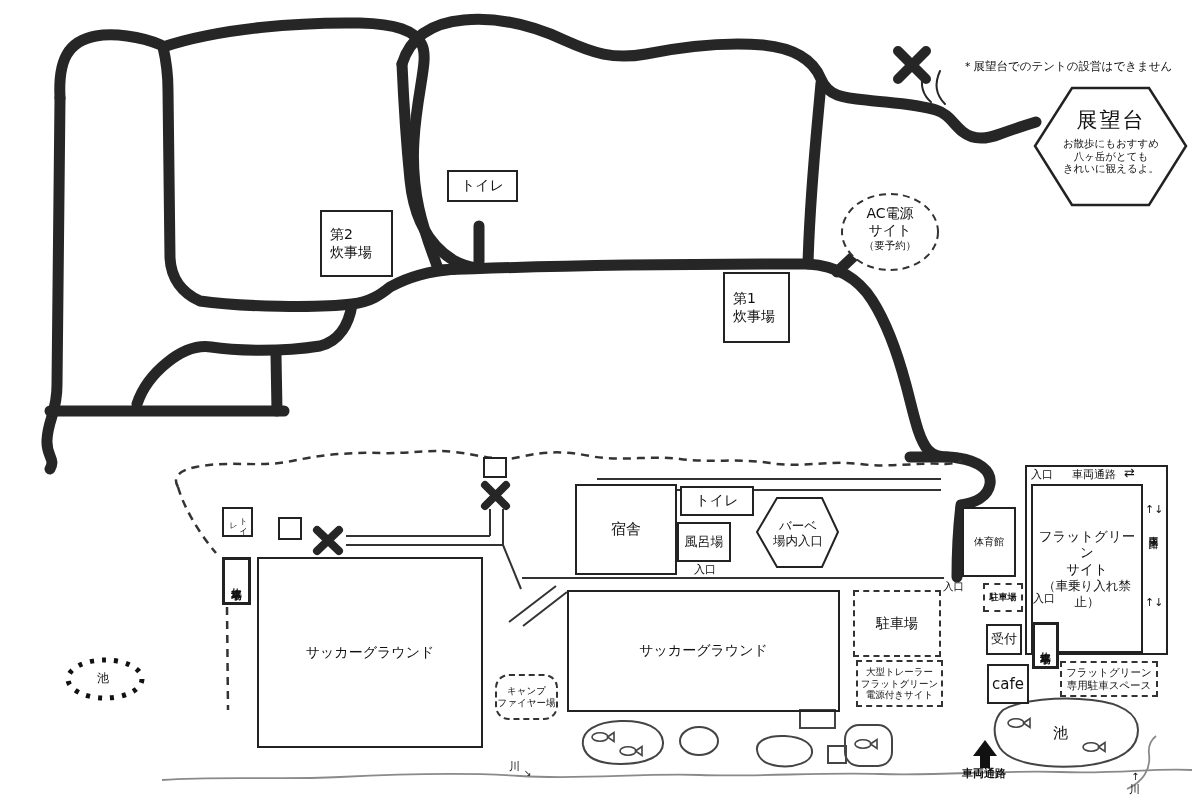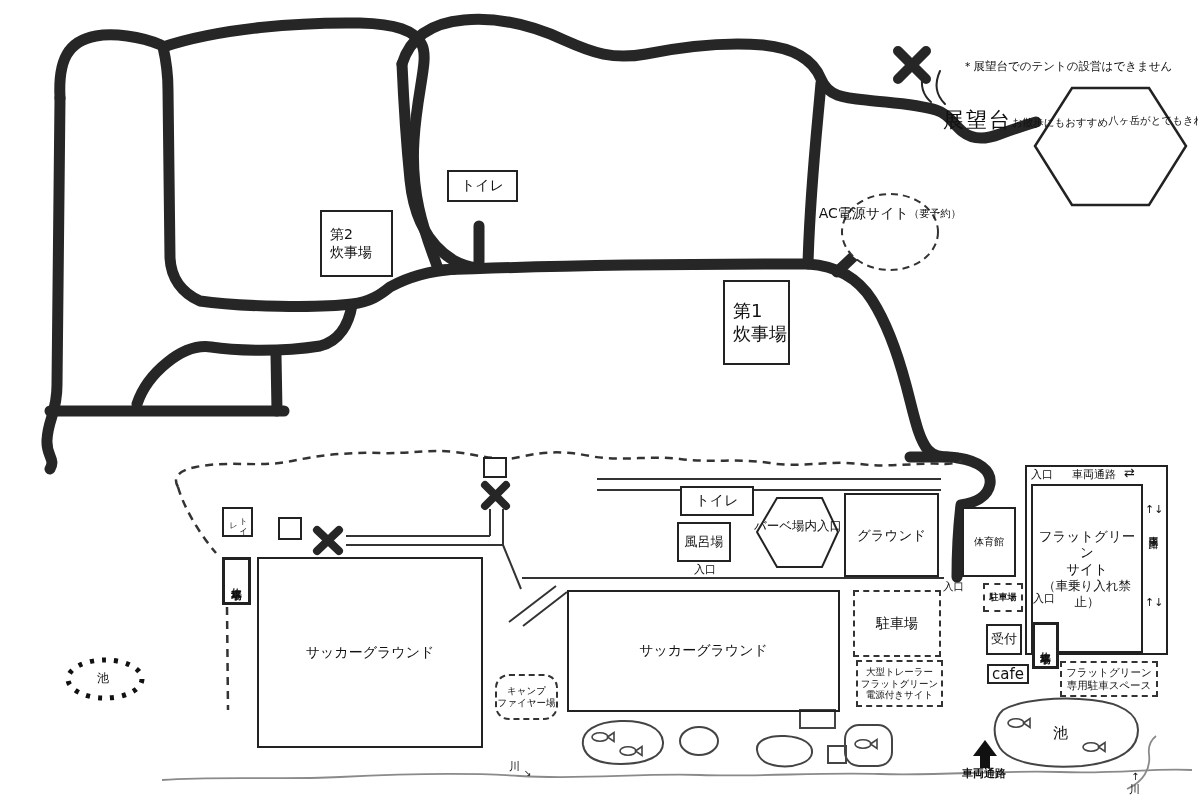--- a/index.html
+++ b/index.html
@@ -7,21 +7,21 @@
   #roads{position:absolute;left:0;top:0;z-index:1;}
   .box{position:absolute;z-index:3;background:#fff;border:2px solid #222;display:flex;flex-direction:column;
        align-items:center;justify-content:center;text-align:center;line-height:1.25;box-sizing:border-box;}
   .box.left{align-items:flex-start;text-align:left;}
   .box.nobg{background:transparent;}
   .bold3{border-width:3px;}
   .dash{border:2px dashed #333;}
   .round{border-radius:14px;}
   .lbl{position:absolute;z-index:4;white-space:nowrap;line-height:1.2;}
   .vtext{writing-mode:vertical-rl;text-orientation:upright;letter-spacing:1px;}
-  .ctr{display:flex;flex-direction:row;align-items:center;justify-content:center;text-align:center;}
+  .ctr{display:flex;flex-direction:column;align-items:center;justify-content:center;text-align:center;}
   .line{display:block;}
 </style>
 </head>
 <body>
 
 <div id="stage">
 
   <svg id="roads" width="1198" height="800" viewBox="0 0 1198 800">
 
     <g stroke="#262626" stroke-width="11" fill="none" stroke-linecap="round" stroke-linejoin="round">
@@ -112,39 +112,39 @@
     <span class="line" style="font-size:10.5px;">（要予約）</span>
   </div>
 
   <div class="box" style="left:447px;top:170px;width:71px;height:32px;font-size:14px;">
     <span>トイレ</span>
   </div>
   <div class="box left" style="left:320px;top:210px;width:73px;height:67px;font-size:14px;padding-left:8px;">
     <span class="line">第2</span>
     <span class="line">炊事場</span>
   </div>
-  <div class="box left" style="left:723px;top:280px;width:67px;height:85px;font-size:18px;padding-left:8px;">
+  <div class="box left" style="left:723px;top:272px;width:67px;height:71px;font-size:14px;padding-left:8px;">
     <span class="line">第1</span>
     <span class="line">炊事場</span>
   </div>
 
 
+  <div class="box" style="left:575px;top:484px;width:102px;height:91px;font-size:15px;">
+    <span>宿舎</span>
+  </div>
   <div class="box" style="left:680px;top:486px;width:74px;height:30px;font-size:14px;">
     <span>トイレ</span>
   </div>
   <div class="box" style="left:677px;top:522px;width:54px;height:40px;font-size:13px;">
     <span>風呂場</span>
   </div>
   <div class="lbl" style="left:694px;top:563px;font-size:11px;">入口</div>
   <div class="lbl ctr" style="left:765px;top:518px;width:66px;font-size:12.5px;">
     <span class="line">バーベ</span>
     <span class="line">場内入口</span>
-  </div>
-  <div class="box" style="left:844px;top:493px;width:95px;height:84px;font-size:13.5px;">
-    <span>グラウンド</span>
   </div>
   <div class="lbl" style="left:943px;top:580px;font-size:10.5px;">入口</div>
   <div class="box" style="left:962px;top:507px;width:54px;height:70px;font-size:10px;">
     <span>体育館</span>
   </div>
 
   <div class="box nobg" style="left:1025px;top:465px;width:143px;height:190px;"></div>
   <div class="lbl" style="left:1031px;top:468px;font-size:11px;">入口</div>
   <div class="lbl" style="left:1072px;top:468px;font-size:11px;">車両通路</div>
   <div class="lbl" style="left:1124px;top:465px;font-size:13px;">⇄</div>
@@ -157,21 +157,21 @@
   <div class="lbl" style="left:1145px;top:503px;font-size:11px;">↑↓</div>
   <div class="lbl vtext" style="left:1147px;top:528px;font-size:10px;">車両通路</div>
   <div class="lbl" style="left:1145px;top:596px;font-size:11px;">↑↓</div>
 
   <div class="box dash" style="left:983px;top:583px;width:40px;height:29px;font-size:9px;font-weight:600;">
     <span>駐車場</span>
   </div>
   <div class="box" style="left:986px;top:624px;width:36px;height:31px;font-size:13px;text-align:right;">
     <span>受付</span>
   </div>
-  <div class="box" style="left:987px;top:664px;width:42px;height:20px;font-size:15px;">
+  <div class="box" style="left:987px;top:664px;width:42px;height:40px;font-size:15px;">
     <span>cafe</span>
   </div>
   <div class="box bold3" style="left:1032px;top:622px;width:27px;height:47px;">
     <span class="vtext" style="font-size:10.5px;font-weight:600;">炊事場</span>
   </div>
   <div class="box dash" style="left:1060px;top:661px;width:98px;height:36px;font-size:10.5px;">
     <span class="line">フラットグリーン</span>
     <span class="line">専用駐車スペース</span>
   </div>
 

